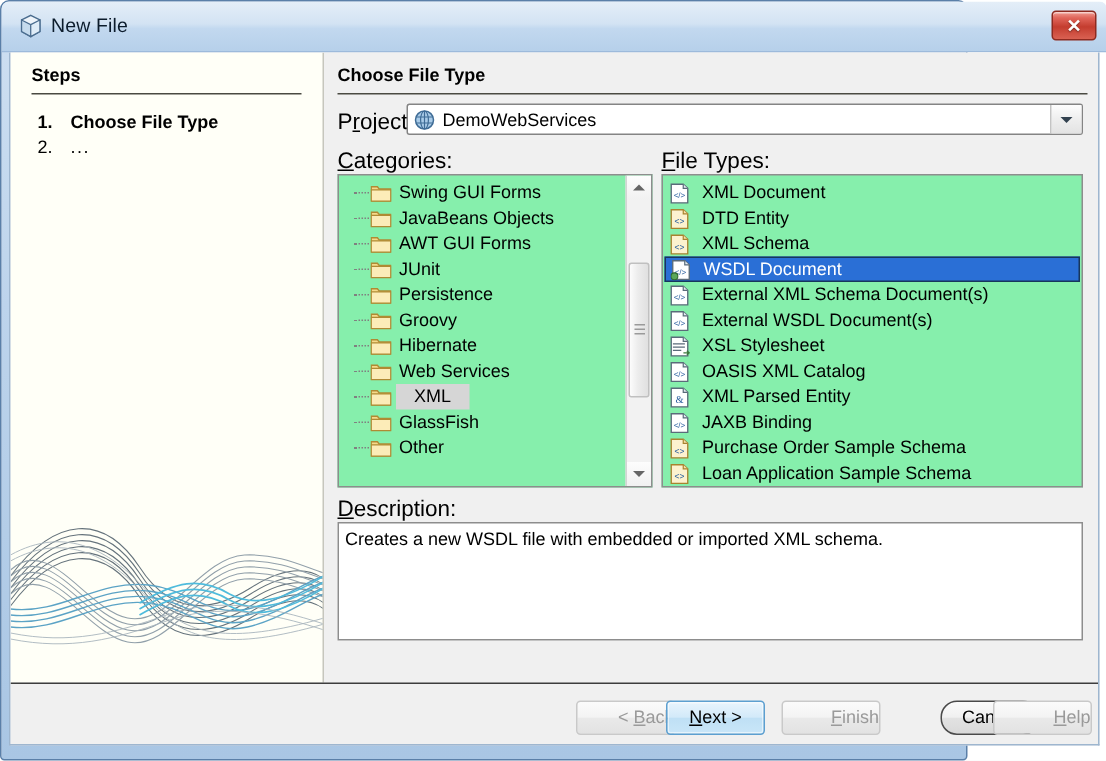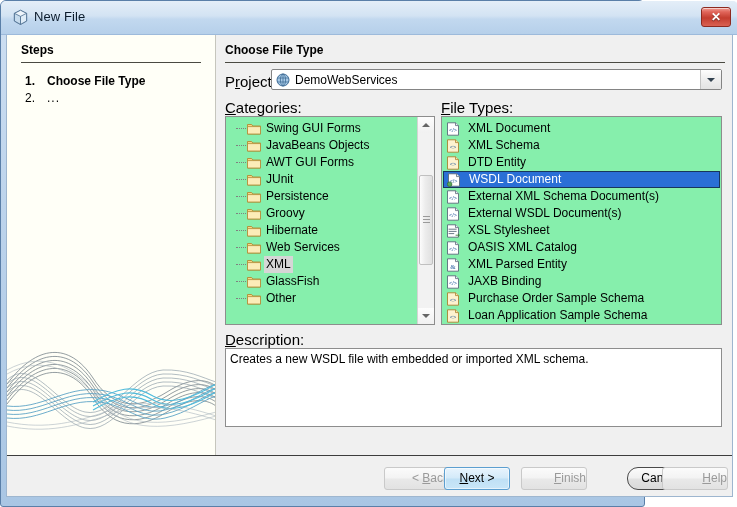--- a/index.html
+++ b/index.html
@@ -226,21 +226,21 @@
     border-top: 1px dotted #808080;
   }
   #categories-inner .litem .folder {
     position: absolute;
     left: 21px; top: 2px;
     width: 14px; height: 13px;
   }
   #categories-inner .litem .ltext { left: 40px; }
   #categories-inner .litem.sel .ltext {
     background: #d6d6d6;
-    padding: 0 2px;
+    padding: 0 12px;
     margin-left: -2px;
   }
 
   
   #filetypes-inner { position: absolute; left: 0; top: 3px; width: 279px; }
   #filetypes-inner .litem .ficon {
     position: absolute;
     left: 4px; top: 2px;
     width: 14px; height: 14px;
   }
@@ -581,29 +581,29 @@
                   <text x="7" y="10" font-size="5.4" fill="#2a5f9e" text-anchor="middle" font-family="Liberation Sans, sans-serif">&lt;/&gt;</text>
                 </svg></span>
               <span class="ltext">XML Document</span>
             </div>
             <div class="litem">
               <span class="ficon"><svg width="14" height="14" viewBox="0 0 14 14">
                   <path d="M1.5 0.8 H9.5 L12.5 3.6 V13.2 H1.5 Z" fill="#fdf2cf" stroke="#a8832f" stroke-width="0.9"></path>
                   <path d="M9.5 0.8 V3.6 H12.5" fill="#f5e3ab" stroke="#a8832f" stroke-width="0.8"></path>
                   <text x="7" y="10.4" font-size="5.6" fill="#2a5f9e" text-anchor="middle" font-family="Liberation Sans, sans-serif">&lt;&gt;</text>
                 </svg></span>
-              <span class="ltext">XML Schema</span>
+              <span class="ltext">DTD Entity</span>
             </div>
             <div class="litem">
               <span class="ficon"><svg width="14" height="14" viewBox="0 0 14 14">
                   <path d="M1.5 0.8 H9.5 L12.5 3.6 V13.2 H1.5 Z" fill="#fdf2cf" stroke="#a8832f" stroke-width="0.9"></path>
                   <path d="M9.5 0.8 V3.6 H12.5" fill="#f5e3ab" stroke="#a8832f" stroke-width="0.8"></path>
                   <text x="7" y="10.4" font-size="5.6" fill="#2a5f9e" text-anchor="middle" font-family="Liberation Sans, sans-serif">&lt;&gt;</text>
                 </svg></span>
-              <span class="ltext">DTD Entity</span>
+              <span class="ltext">XML Schema</span>
             </div>
             <div class="litem sel">
               <span class="ficon"><svg width="14" height="14" viewBox="0 0 14 14">
                   <path d="M1.5 0.8 H9.5 L12.5 3.6 V13.2 H1.5 Z" fill="#ffffff" stroke="#5a6b7a" stroke-width="0.9"></path>
                   <path d="M9.5 0.8 V3.6 H12.5" fill="#e6edf3" stroke="#5a6b7a" stroke-width="0.8"></path>
                   <text x="6.6" y="10" font-size="5.4" fill="#2a5f9e" text-anchor="middle" font-family="Liberation Sans, sans-serif">&lt;/&gt;</text>
                   <circle cx="2.6" cy="11.2" r="2.3" fill="#5aa75a" stroke="#2f6b2f" stroke-width="0.7"></circle>
                 </svg></span>
               <span class="ltext">WSDL Document</span>
             </div>

